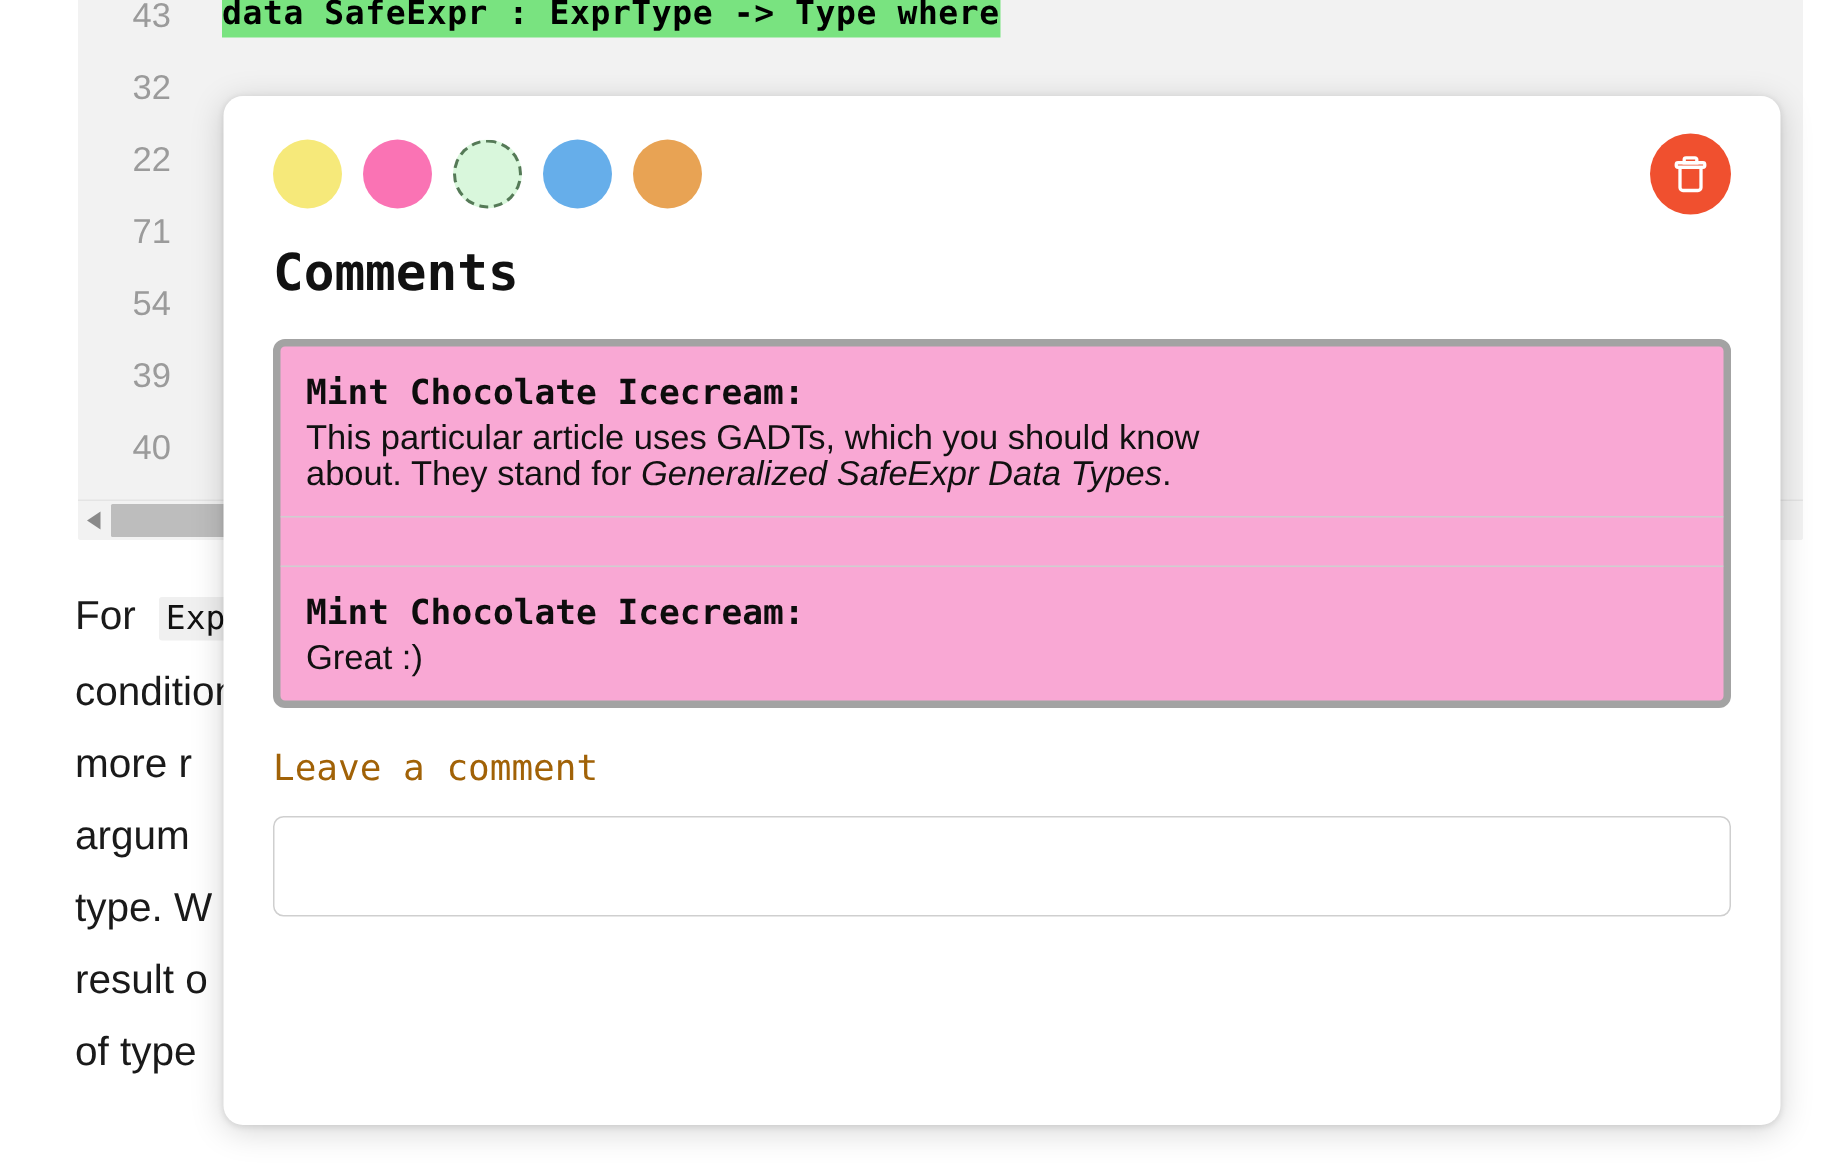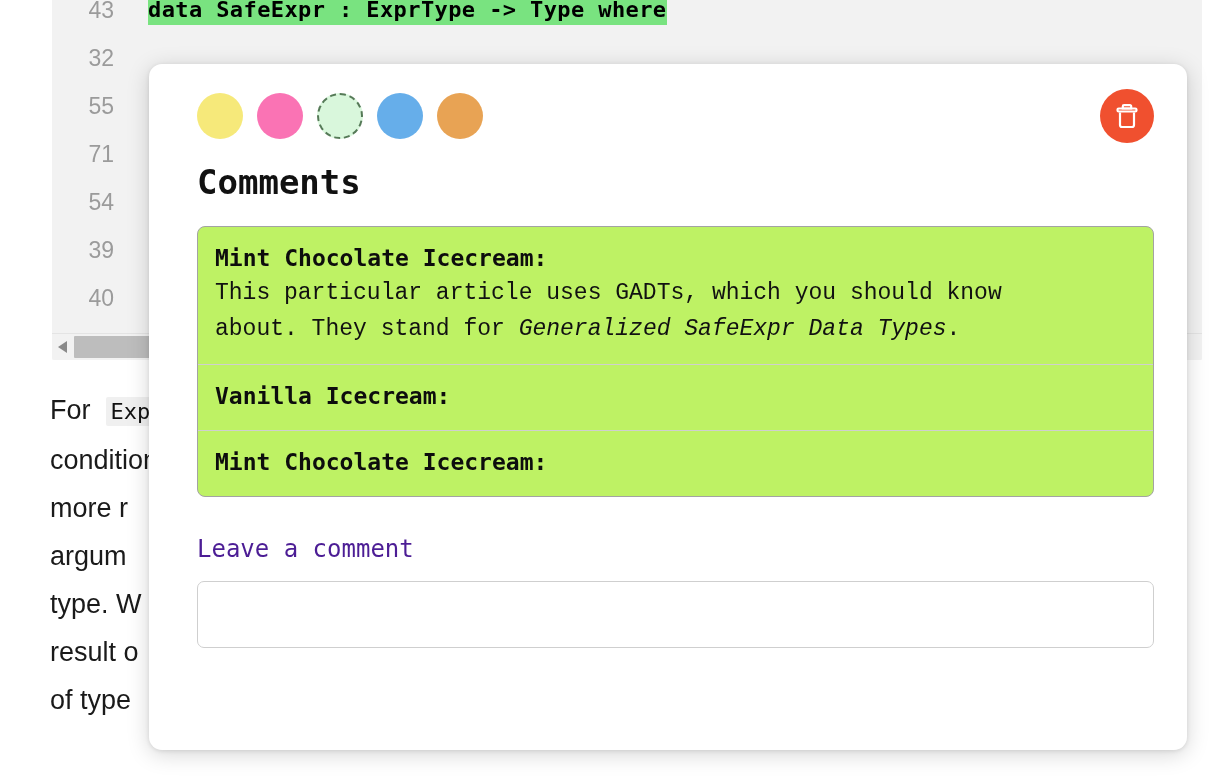--- a/index.html
+++ b/index.html
@@ -137,21 +137,20 @@
     position: absolute;
     left: 149px;
     top: 64px;
     width: 1038px;
     height: 686px;
     background: #ffffff;
     border-radius: 13px;
     box-shadow: 0 4px 22px rgba(0,0,0,0.17), 0 1px 4px rgba(0,0,0,0.10);
     box-sizing: border-box;
     overflow: hidden;
-    padding-left: 15px;
   }
 
   .modal-header {
     position: relative;
     height: 96px;
     padding: 0 33px;
     box-sizing: border-box;
     display: flex;
     align-items: center;
     justify-content: space-between;
@@ -194,54 +193,54 @@
     font-weight: bold;
     color: #111;
     margin: 0;
     padding: 0 33px;
     letter-spacing: 0px;
     line-height: 44px;
   }
 
   .comments-list {
     margin: 22px 33px 0 33px;
-    border: 1px solid #a3a3a3;
+    border: 5px solid #a3a3a3;
     border-radius: 8px;
-    background: #bef264;
+    background: #f9a8d4;
     overflow: hidden;
   }
   .comment-item {
     padding: 15px 17px 17px 17px;
     border-bottom: 1px solid #cfcfcf;
   }
   .comment-item:last-child {
     border-bottom: none;
   }
   .comment-author {
     font-family: "DejaVu Sans Mono", monospace;
     font-size: 23px;
     font-weight: bold;
     color: #0d0d0d;
     line-height: 33px;
     white-space: pre;
   }
   .comment-body {
-    font-family: Liberation Mono, monospace;
+    font-family: Liberation Sans, sans-serif;
     font-size: 23px;
     color: #111;
-    line-height: 36px;
+    line-height: 24px;
     white-space: pre-wrap;
   }
   .comment-body i { font-style: italic; }
 
   .leave-label {
     font-family: "DejaVu Sans Mono", monospace;
     font-size: 24px;
-    color: #4c1d95;
-    margin: 36px 33px 0 33px;
+    color: #a16207;
+    margin: 24px 33px 0 33px;
     line-height: 32px;
   }
 
   .comment-input {
     display: block;
     margin: 16px 33px 0 33px;
     width: calc(100% - 66px);
     height: 67px;
     box-sizing: border-box;
     border: 1px solid #cfcfcf;
@@ -258,21 +257,21 @@
 </head>
 <body>
 
 <div id="page-background">
 
   <div class="code-block">
     <div class="code-body">
       <div class="code-gutter">
         <span class="ln">43</span>
         <span class="ln">32</span>
-        <span class="ln">55</span>
+        <span class="ln">22</span>
         <span class="ln">71</span>
         <span class="ln">54</span>
         <span class="ln">39</span>
         <span class="ln">40</span>
       </div>
       <div class="code-lines">
         <span class="cl"><span></span></span>
         <span class="cl"><span class="hl">data SafeExpr : ExprType -&gt; Type where</span></span>
         <span class="cl"><span></span></span>
         <span class="cl"><span></span></span>
@@ -331,25 +330,25 @@
 
   <div class="comments-list">
 
     <div class="comment-item">
       <div class="comment-author">Mint Chocolate Icecream:</div>
       <div class="comment-body"><span>This particular article uses GADTs, which you should know
 about. They stand for </span><i>Generalized SafeExpr Data Types</i><span>.</span></div>
     </div>
 
     <div class="comment-item">
-      <div class="comment-author">Vanilla Icecream:</div>
     </div>
 
     <div class="comment-item">
       <div class="comment-author">Mint Chocolate Icecream:</div>
+      <div class="comment-body"><span>Great :)</span></div>
     </div>
 
   </div>
 
   <div class="leave-label">Leave a comment</div>
 
   <textarea class="comment-input" placeholder="" style=""></textarea>
 
 </div>
 

